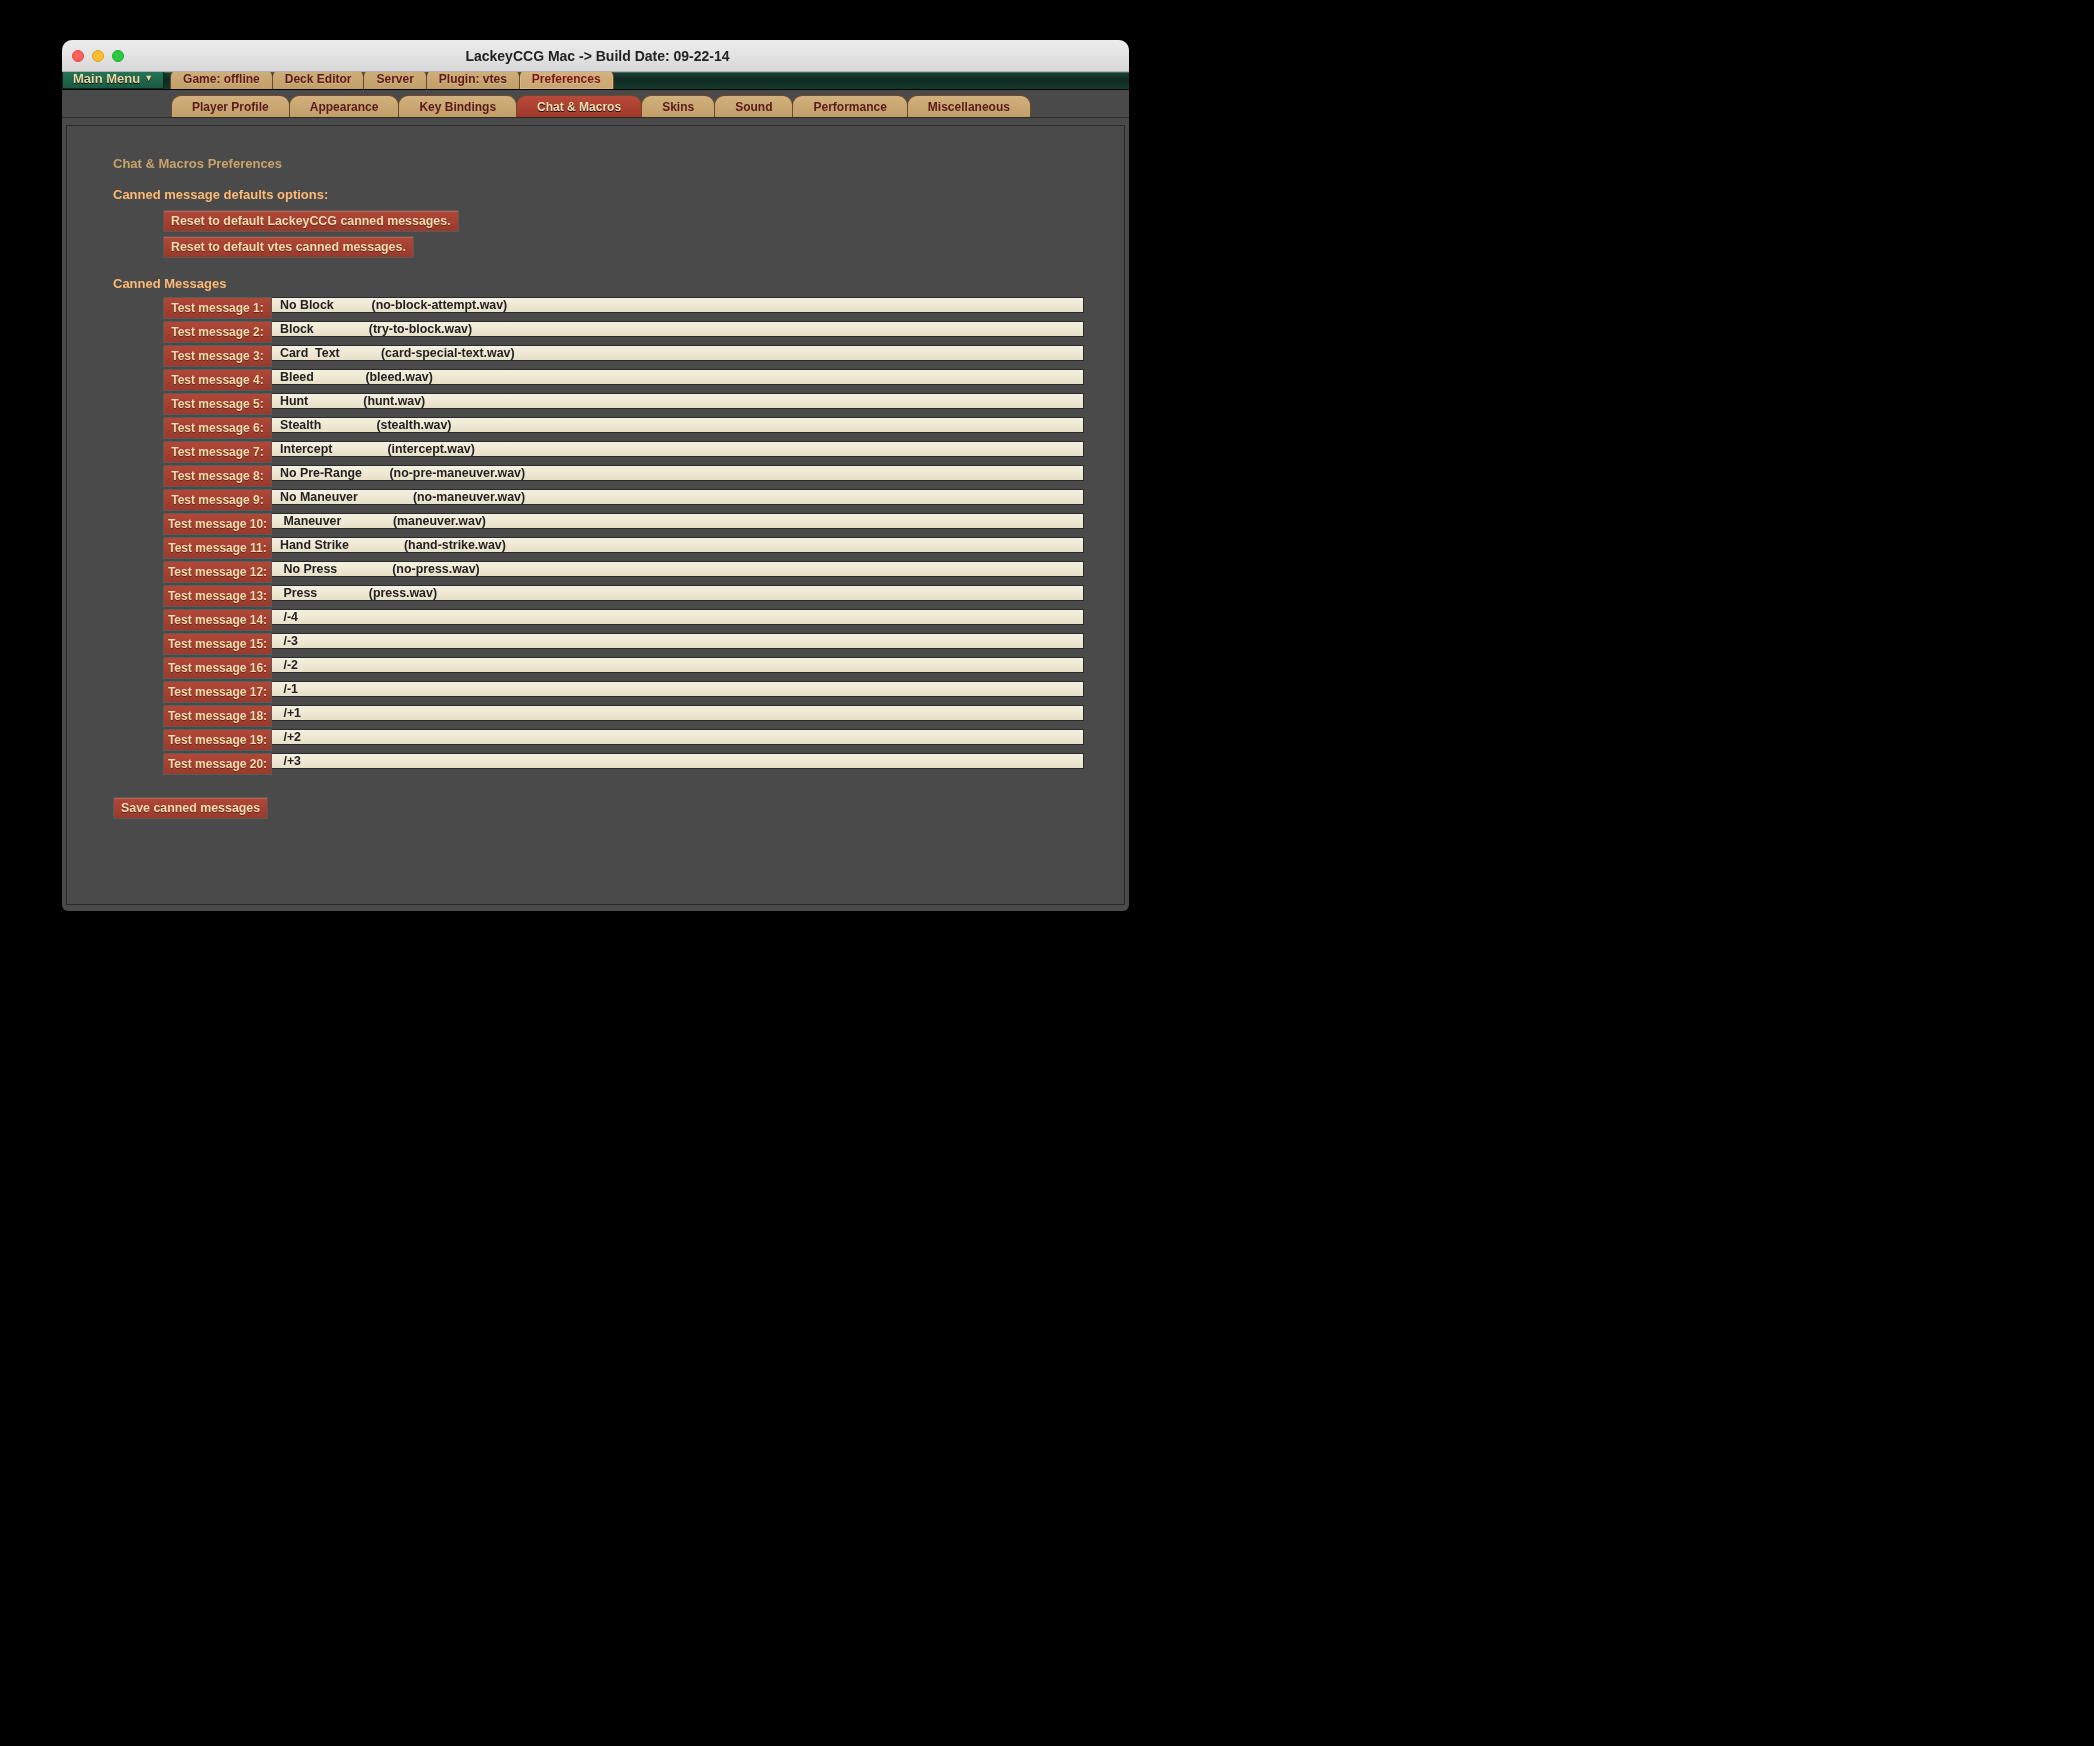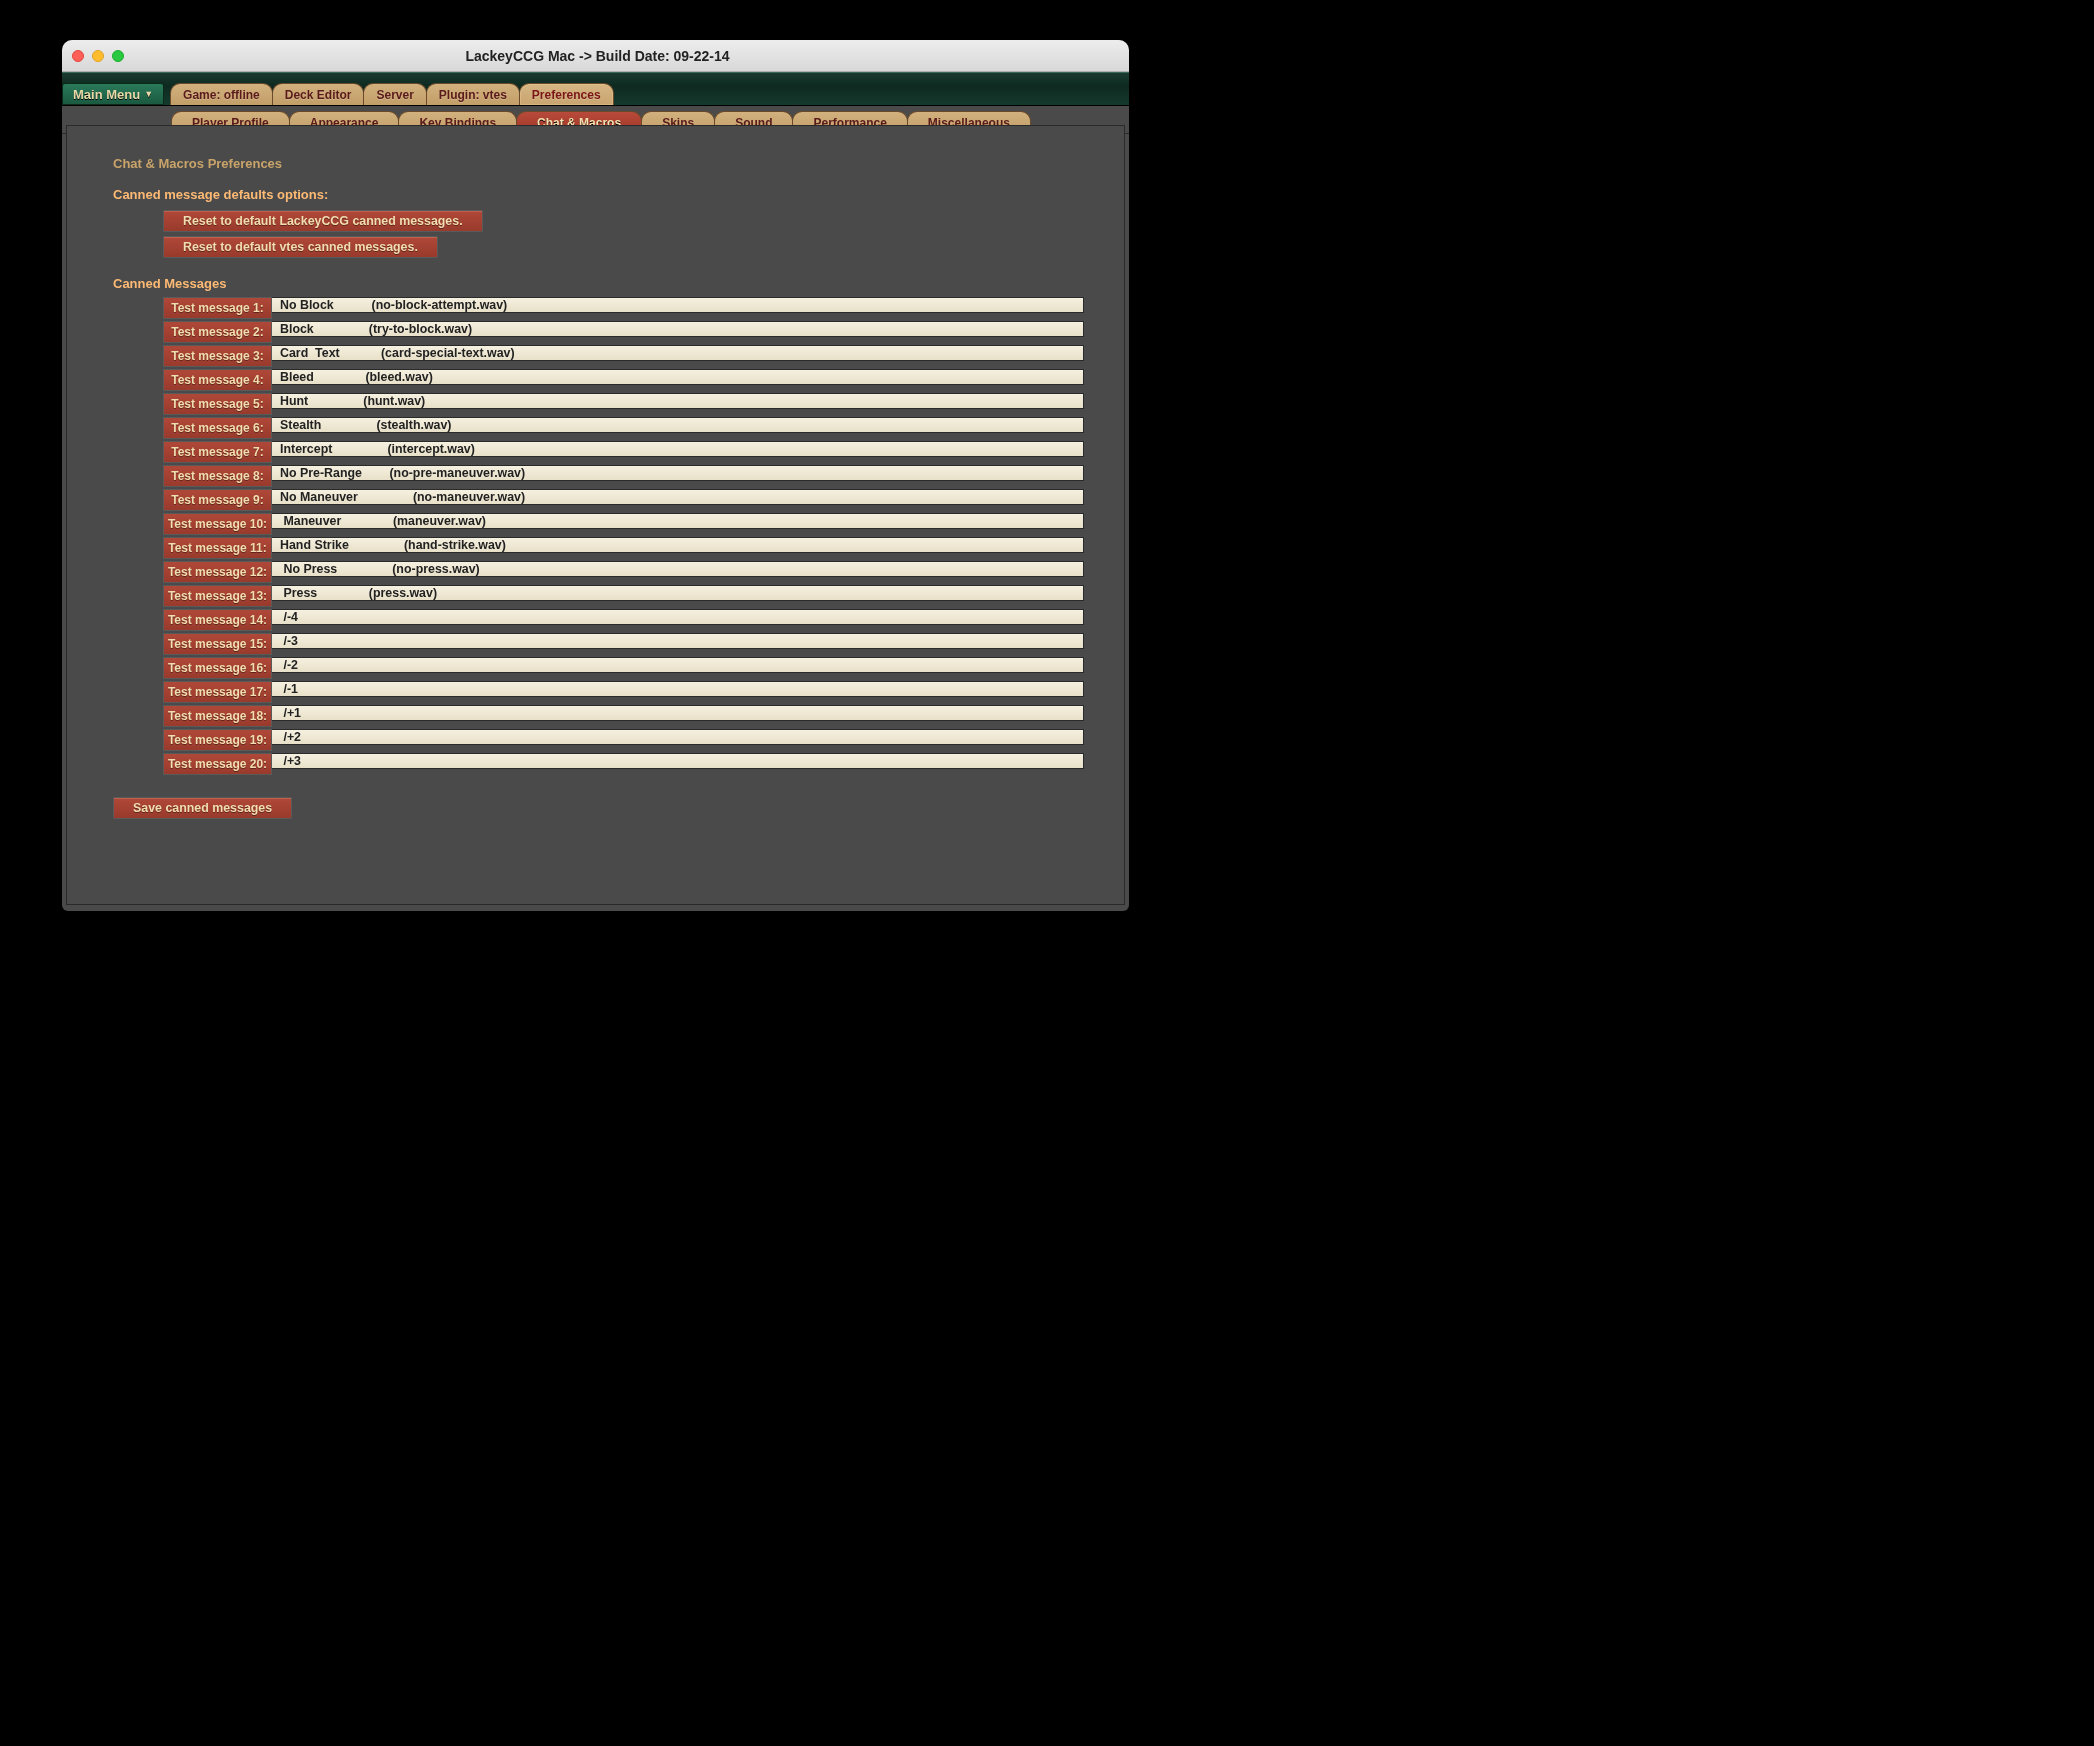--- a/index.html
+++ b/index.html
@@ -38,21 +38,21 @@
   .tl.green { background: #28c940; border:1px solid #1dad2b;}
   .title {
     position: absolute;
     left: 4px; right: 0;
     text-align: center;
     font-weight: bold;
     font-size: 14px;
     color: #222;
   }
   .menubar {
-    height: 34px;
+    height: 18px;
     background: linear-gradient(#1a3a30, #0e2a20 40%, #15392d);
     border-top: 1px solid #3a6a55;
     border-bottom: 1px solid #000;
     display: flex;
     align-items: flex-end;
     padding-left: 0;
   }
   .main-menu-btn {
     background: linear-gradient(#2a7a5a, #1a5a40);
     color: #e8d9a8;
@@ -147,21 +147,21 @@
     font-size: 13px;
     margin-top: 16px;
     margin-bottom: 6px;
   }
   .stone-btn {
     display: inline-block;
     background: linear-gradient(#b04838, #983a2c);
     color: #f2ddb0;
     font-weight: bold;
     font-size: 12.4px;
-    padding: 3px 19px;
+    padding: 3px 7px;
     border: 1px solid #5a5a5a;
     border-radius: 1px;
     margin: 2px 0 2px 50px;
     text-shadow: 0 1px 0 rgba(0,0,0,0.4);
     box-shadow: inset 0 1px 0 rgba(255,200,160,0.2);
   }
   .stone-btn.small { margin-left: 0; }
   .messages {
     margin-top: 6px;
   }

